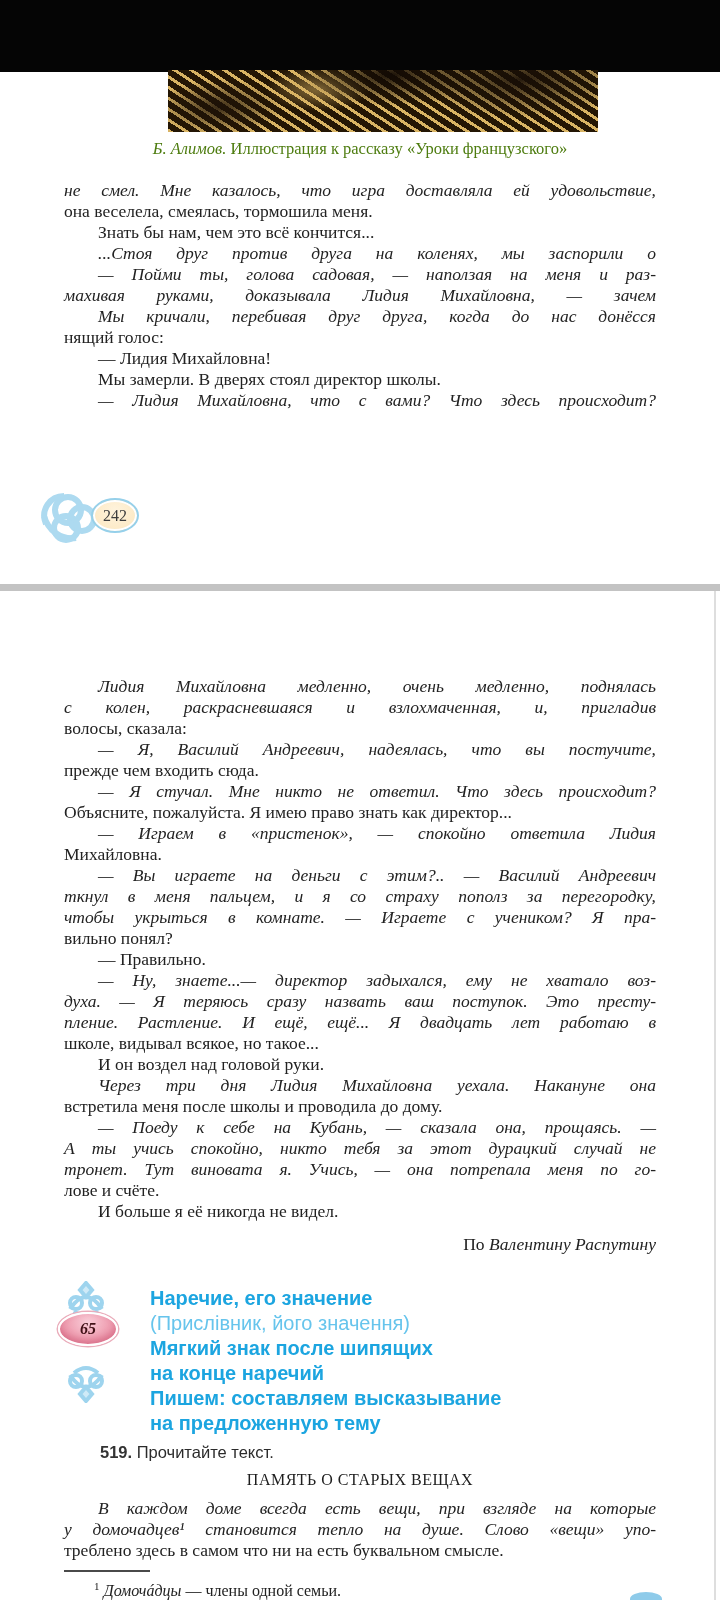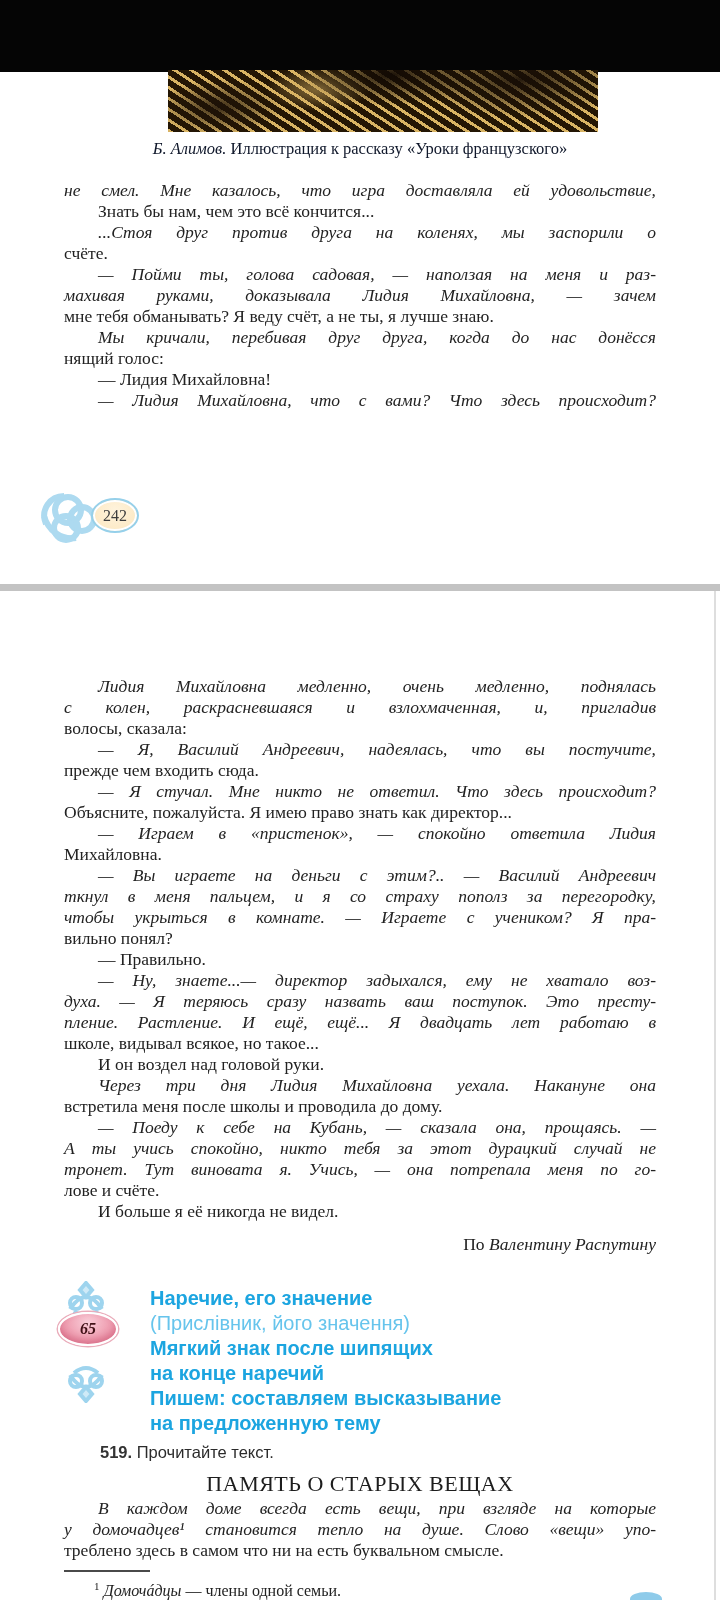--- a/index.html
+++ b/index.html
@@ -13,21 +13,21 @@
   .illo {
     position:absolute; left:168px; top:70px; width:430px; height:62px;
     background:
       radial-gradient(ellipse 130px 45px at 52% 8%,  rgba(18,10,4,.96), rgba(18,10,4,0) 70%),
       radial-gradient(ellipse 150px 55px at 82% 15%, rgba(22,13,6,.92), rgba(22,13,6,0) 72%),
       radial-gradient(ellipse 90px 40px  at 12% 60%, rgba(28,17,7,.85), rgba(28,17,7,0) 70%),
       radial-gradient(ellipse 70px 30px  at 35% 30%, rgba(216,179,99,.55), rgba(216,179,99,0) 75%),
       repeating-linear-gradient(33deg, #d8b363 0 3px, #241604 3px 9px);
   }
   .caption { position:absolute; left:0; top:139px; width:720px; text-align:center;
-             font-size:16.5px; color:#0f172a; }
+             font-size:16.5px; color:#4d7c0f; }
   .caption i { font-style:italic; }
   
   .textblock { position:absolute; left:64px; width:592px; }
   .tb1 { top:180px; }
   .tb2 { top:676px; }
   .tb3 { top:1498px; }
   .tl { height:21px; line-height:21px; font-size:17.5px; white-space:nowrap; text-align:left; }
   .tl.just { white-space:normal; text-align:justify; text-align-last:justify;font-style:italic; }
   .tl.ind  { text-indent:34px; }
   .attribution { position:absolute; left:64px; top:1234px; width:592px; text-align:right;
@@ -60,49 +60,49 @@
   .sec-heading { position:absolute; left:150px; top:1286px; width:540px;
                  font-family:"Liberation Sans","DejaVu Sans",sans-serif; }
   .hl { height:25px; line-height:25px; font-size:20px; white-space:nowrap; }
   .hl-bold  { font-weight:bold; color:#1ca5e0; }
   .hl-light { font-weight:normal; color:#66c4ec; }
   
   .exercise { position:absolute; left:100px; top:1443px; width:556px;
               font-family:"Liberation Sans","DejaVu Sans",sans-serif; font-size:16.5px; color:#2b2b2b; }
   .exercise b { font-weight:bold; color:#333; }
   .rtitle { position:absolute; left:0; top:1471px; width:720px; text-align:center;
-            font-size:22px; letter-spacing:.5px; color:#1d1d1d; }
+            font-size:16px; letter-spacing:.5px; color:#1d1d1d; }
   .footrule { position:absolute; left:64px; top:1570px; width:86px; height:2px; background:#4a4a4a; }
   .footnote { position:absolute; left:64px; top:1576px; width:592px; padding-left:30px;
               font-size:16px; height:21px; line-height:21px; color:#222; }
   .footnote sup { font-size:11px; }
   .footnote i { font-style:italic; }
   .blob { position:absolute; left:630px; top:1592px; width:32px; height:14px;
           background:#8ecbea; border-radius:50% 50% 0 0; }
   svg .st { stroke:#addaf0; fill:none; }
 </style>
 </head>
 <body>
 
 <div class="banner"></div>
 <div class="illo"></div>
 
 <div class="caption"><i>Б. Алимов.</i><span> Иллюстрация к рассказу «Уроки французского»</span></div>
 
 <div class="textblock tb1">
     <div class="tl just">не смел. Мне казалось, что игра доставляла ей удовольствие,</div>
+    <div class="tl">она веселела, смеялась, тормошила меня.</div>
     <div class="tl ind">Знать бы нам, чем это всё кончится...</div>
     <div class="tl ind just">...Стоя друг против друга на коленях, мы заспорили о</div>
-    <div class="tl">счёте.</div>
     <div class="tl ind just">— Пойми ты, голова садовая, — наползая на меня и раз-</div>
     <div class="tl just">махивая руками, доказывала Лидия Михайловна, — зачем</div>
-    <div class="tl">мне тебя обманывать? Я веду счёт, а не ты, я лучше знаю.</div>
     <div class="tl ind just">Мы кричали, перебивая друг друга, когда до нас донёсся</div>
     <div class="tl">нящий голос:</div>
     <div class="tl ind">— Лидия Михайловна!</div>
+    <div class="tl ind">Мы замерли. В дверях стоял директор школы.</div>
     <div class="tl ind just">— Лидия Михайловна, что с вами? Что здесь происходит?</div>
   </div>
 
 <svg class="knot" viewBox="0 0 64 62">
   <g class="st" stroke="#addaf0" stroke-width="6">
     <circle cx="30" cy="24" r="13"></circle>
     <circle cx="44" cy="33" r="12"></circle>
     <circle cx="28" cy="42" r="12"></circle>
     <path d="M8 38 C2 24 12 10 26 10"></path>
     <path d="M6 30 C10 44 22 54 38 52"></path>

